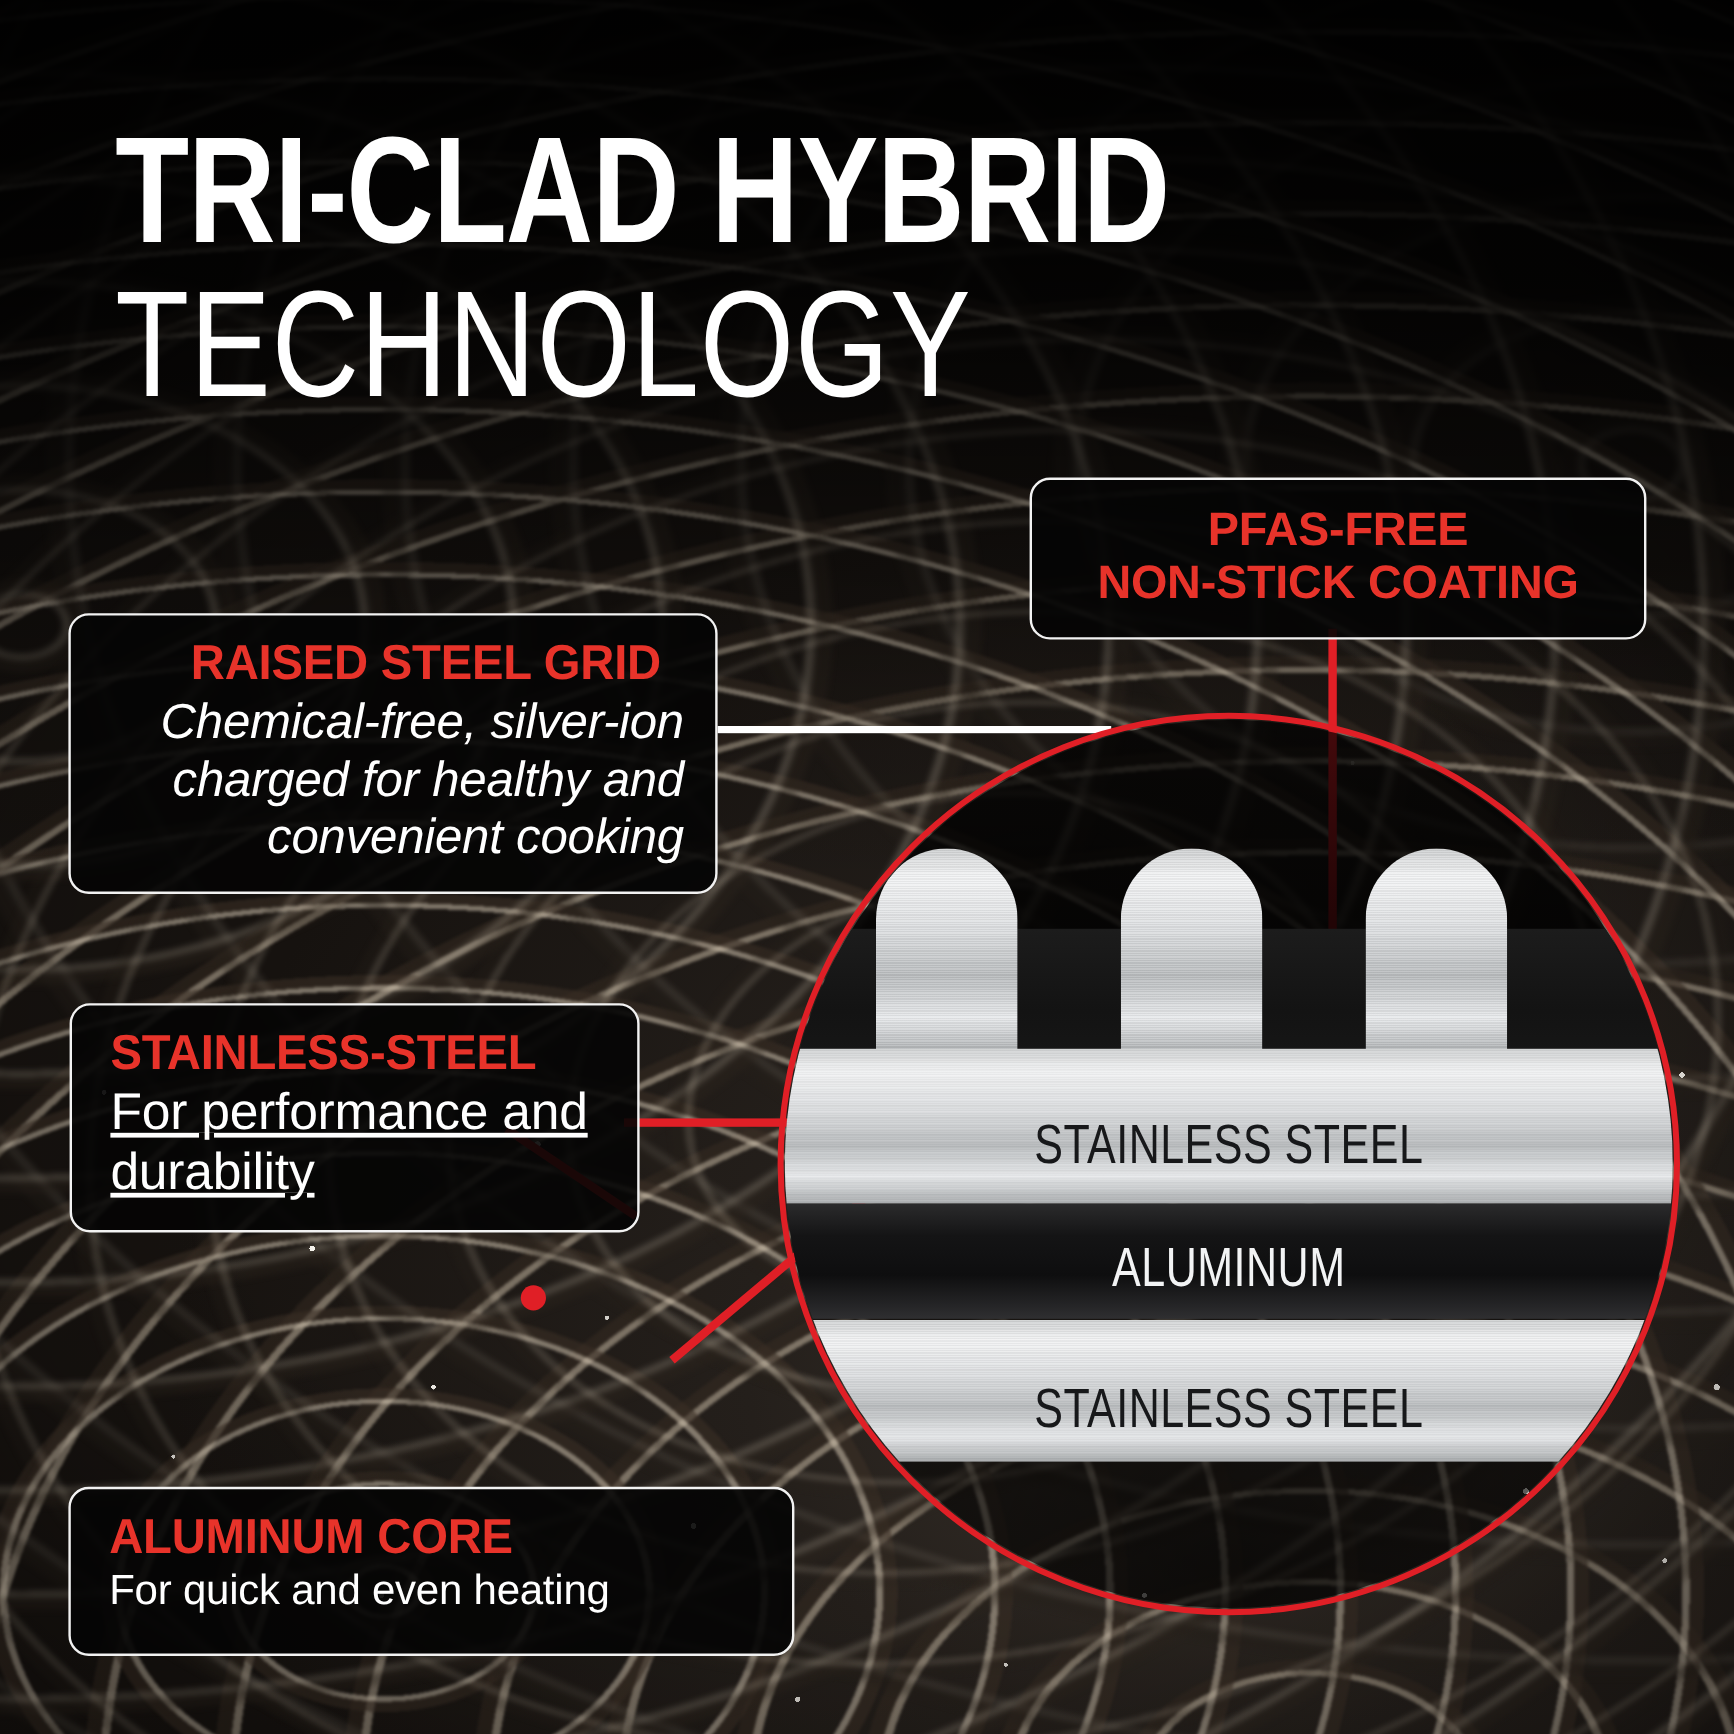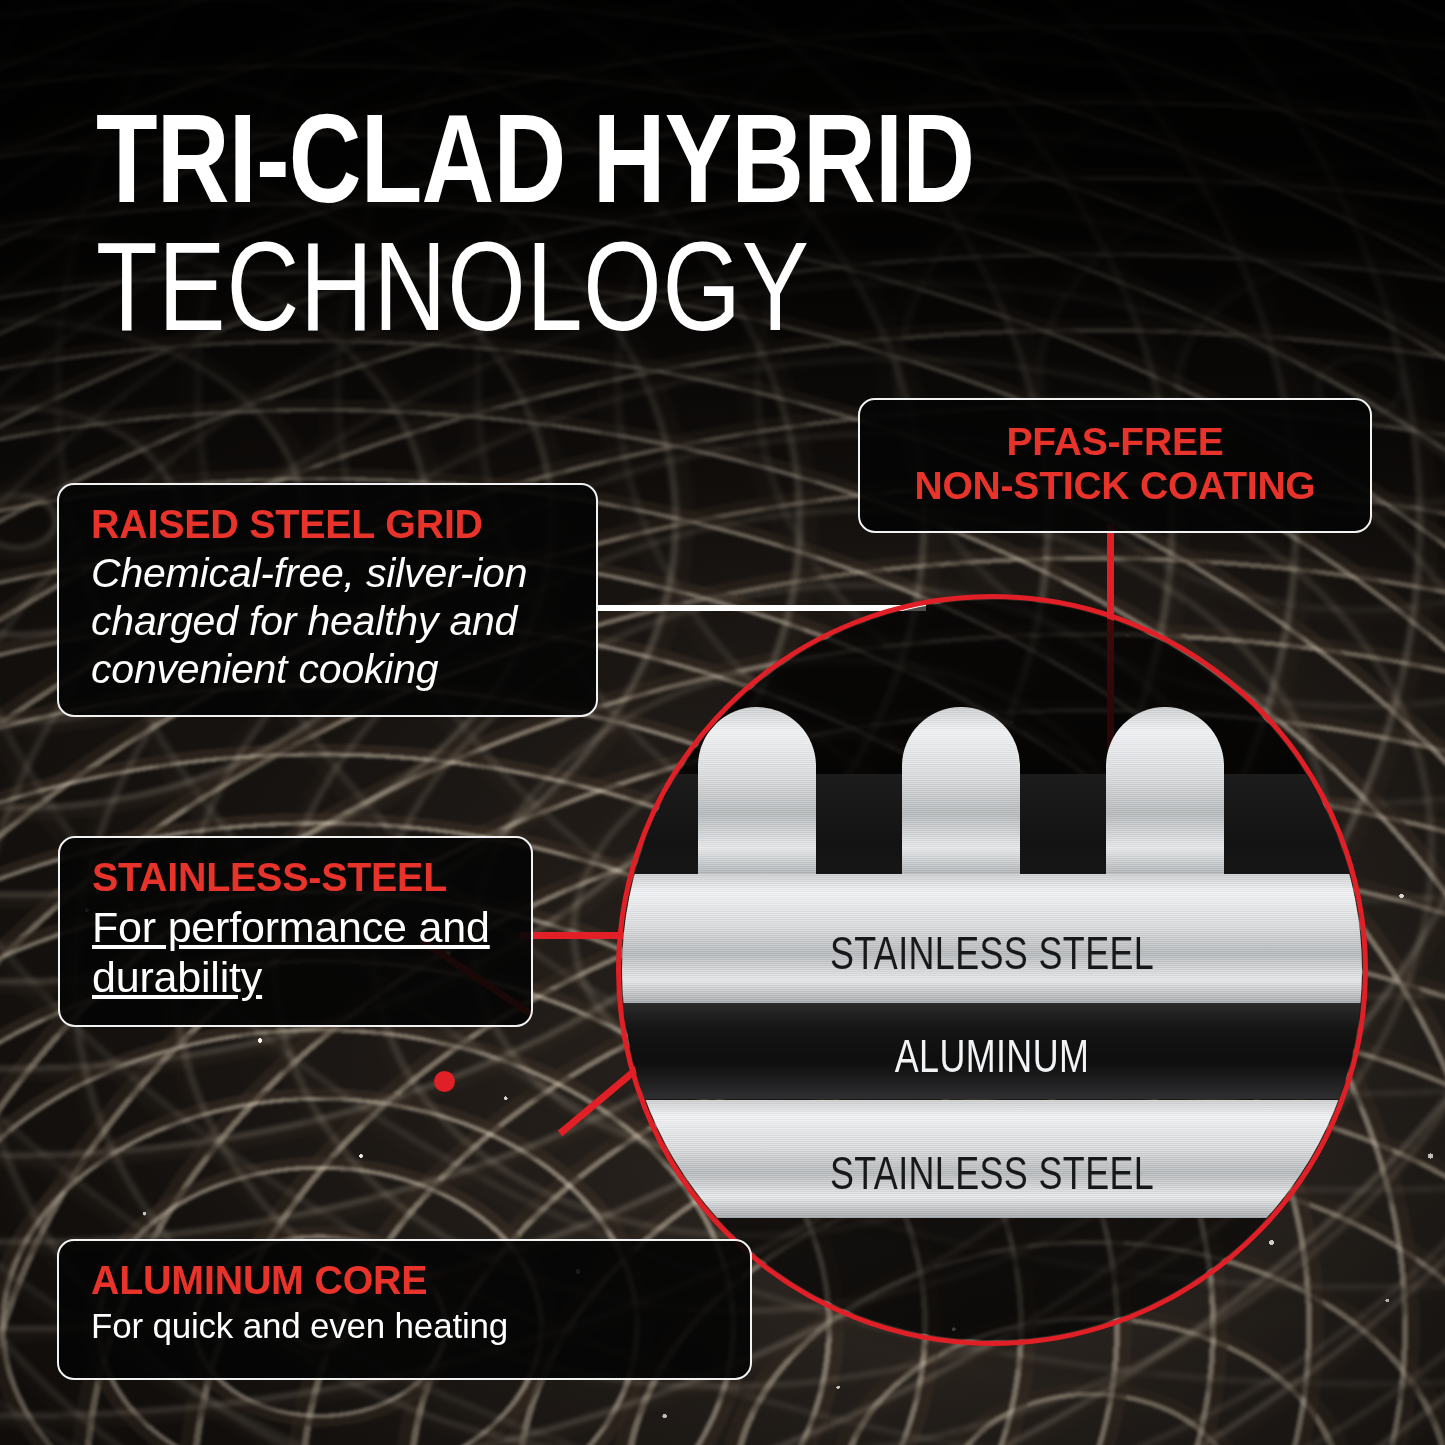--- a/index.html
+++ b/index.html
@@ -120,21 +120,21 @@
     color:#fff;
     transform:scaleX(.80);
     transform-origin:left center;
     white-space:nowrap;
     margin-top:14px;
   }
 
   
   #circle-wrap{
     position:absolute;
-    left:616px;top:594px;
+    left:648px;top:594px;
     width:752px;height:752px;text-decoration:underline;
   }
   .circle-clip{
     position:absolute;inset:6px;
     border-radius:50%;
     overflow:hidden;
   }
   .circ-bg{
     position:absolute;inset:0;
     background:
@@ -237,27 +237,27 @@
     margin-top:4px;
   }
   #callout-pfas{
     left:858px;top:398px;width:514px;
     padding:20px 18px 24px 18px;
     text-align:center;
   }
   #callout-pfas .co-head{
     font-size:39px;line-height:1.12;transform:none;white-space:normal;
   }
-  #callout-grid{left:57px;top:483px;width:541px;}
+  #callout-grid{left:57px;top:511px;width:541px;text-align:right;}
   #callout-grid .co-head{font-size:41px;}
   #callout-grid .co-body{font-size:41px;line-height:1.16;font-style:italic;}
   #callout-ss{left:58px;top:836px;width:475px;}
   #callout-ss .co-head{font-size:41px;}
   #callout-ss .co-body{font-size:43px;line-height:1.16;text-decoration:underline;}
-  #callout-al{left:57px;top:1239px;width:695px;padding-bottom:32px;}
+  #callout-al{left:57px;top:1239px;width:605px;padding-bottom:32px;}
   #callout-al .co-head{font-size:41px;}
   #callout-al .co-body{font-size:35px;}
 </style>
 </head>
 <body>
 
 <div id="stage">
 
   <div class="bg-base"></div>
   <div class="bg-swirl swirl-a"></div>

